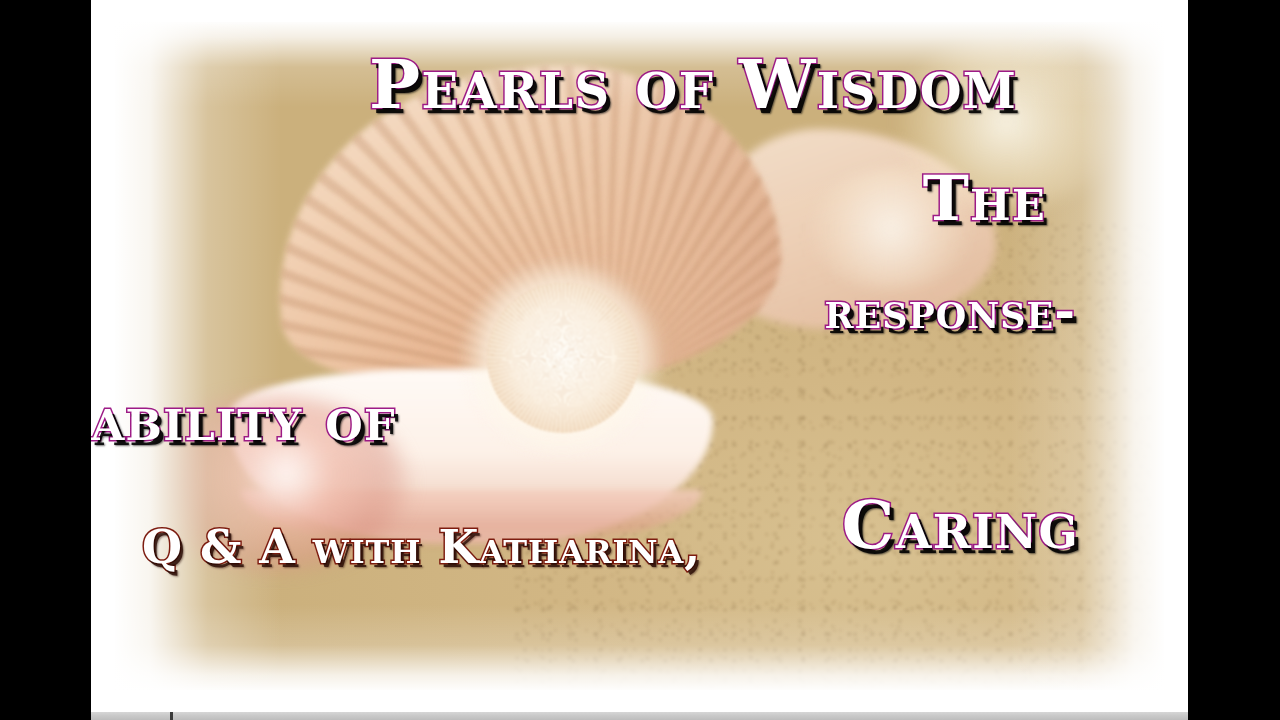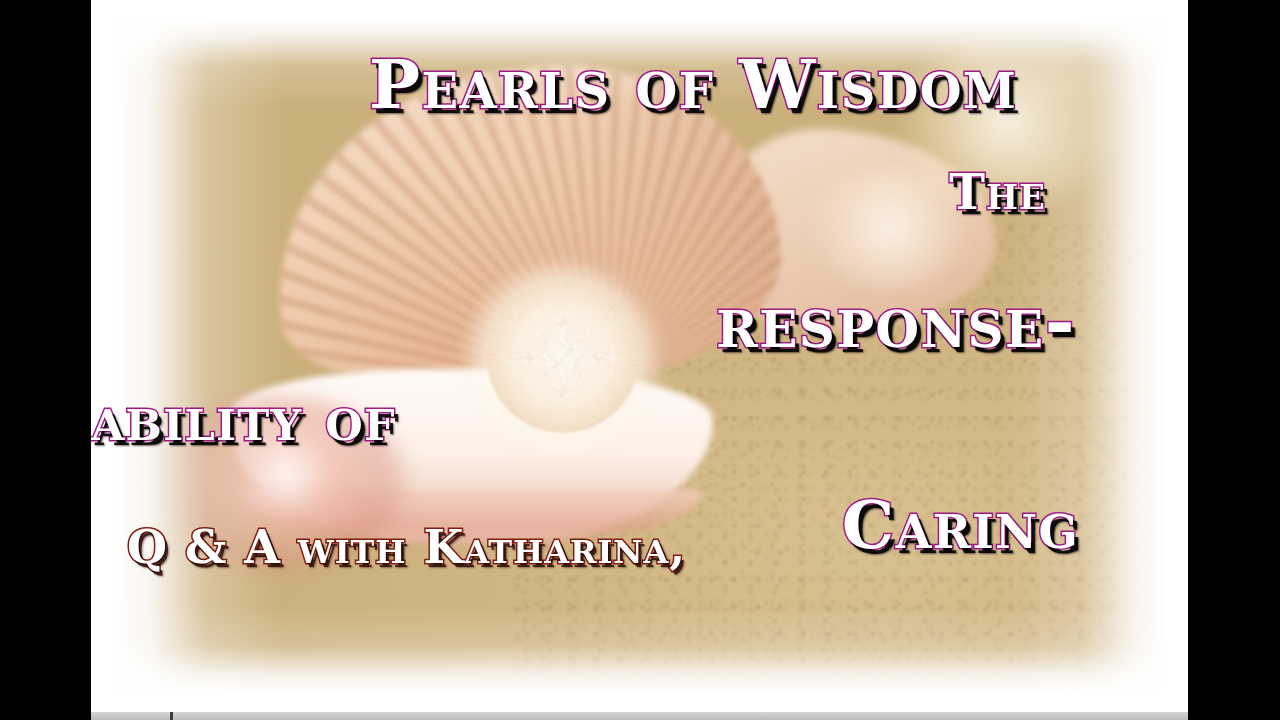--- a/index.html
+++ b/index.html
@@ -221,26 +221,26 @@
   
   .maroon {
     -webkit-text-stroke: 3px #7d1c10;
     paint-order: stroke fill;
     text-shadow:
       3px 4px 0 rgba(40,10,4,0.80),
       4px 5px 2px rgba(40,10,4,0.45);
   }
 
   #line-title   { left: 278px; top: 50px;  font-size: 68px; }
-  #line-sub1    { left: 0;     top: 168px; width: 955px; text-align: right; font-size: 48px; }
-  #line-sub2    { left: 0;     top: 286px; width: 985px; text-align: right; font-size: 72px; }
+  #line-sub1    { left: 0;     top: 168px; width: 955px; text-align: right; font-size: 62px; }
+  #line-sub2    { left: 0;     top: 286px; width: 985px; text-align: right; font-size: 50px; }
   #line-sub3    { left: 0;     top: 388px; width: 985px; text-align: left; font-size: 62px; }
   #line-sub4    { left: 0;     top: 492px; width: 988px; text-align: right; font-size: 66px; }
 
-  #line-credit1 { left: 36px;  top: 524px; font-size: 46px; }
+  #line-credit1 { left: 51px;  top: 524px; font-size: 46px; }
   #line-credit2 { left: 50px;  top: 592px; font-size: 46px; }
 
   
   #scrubber {
     position: absolute;
     left: 91px; top: 712px;
     width: 1097px; height: 8px;
     background: linear-gradient(180deg, #d6d6d6 0%, #c9c9c9 45%, #bdbdbd 100%);
     z-index: 45;
   }

